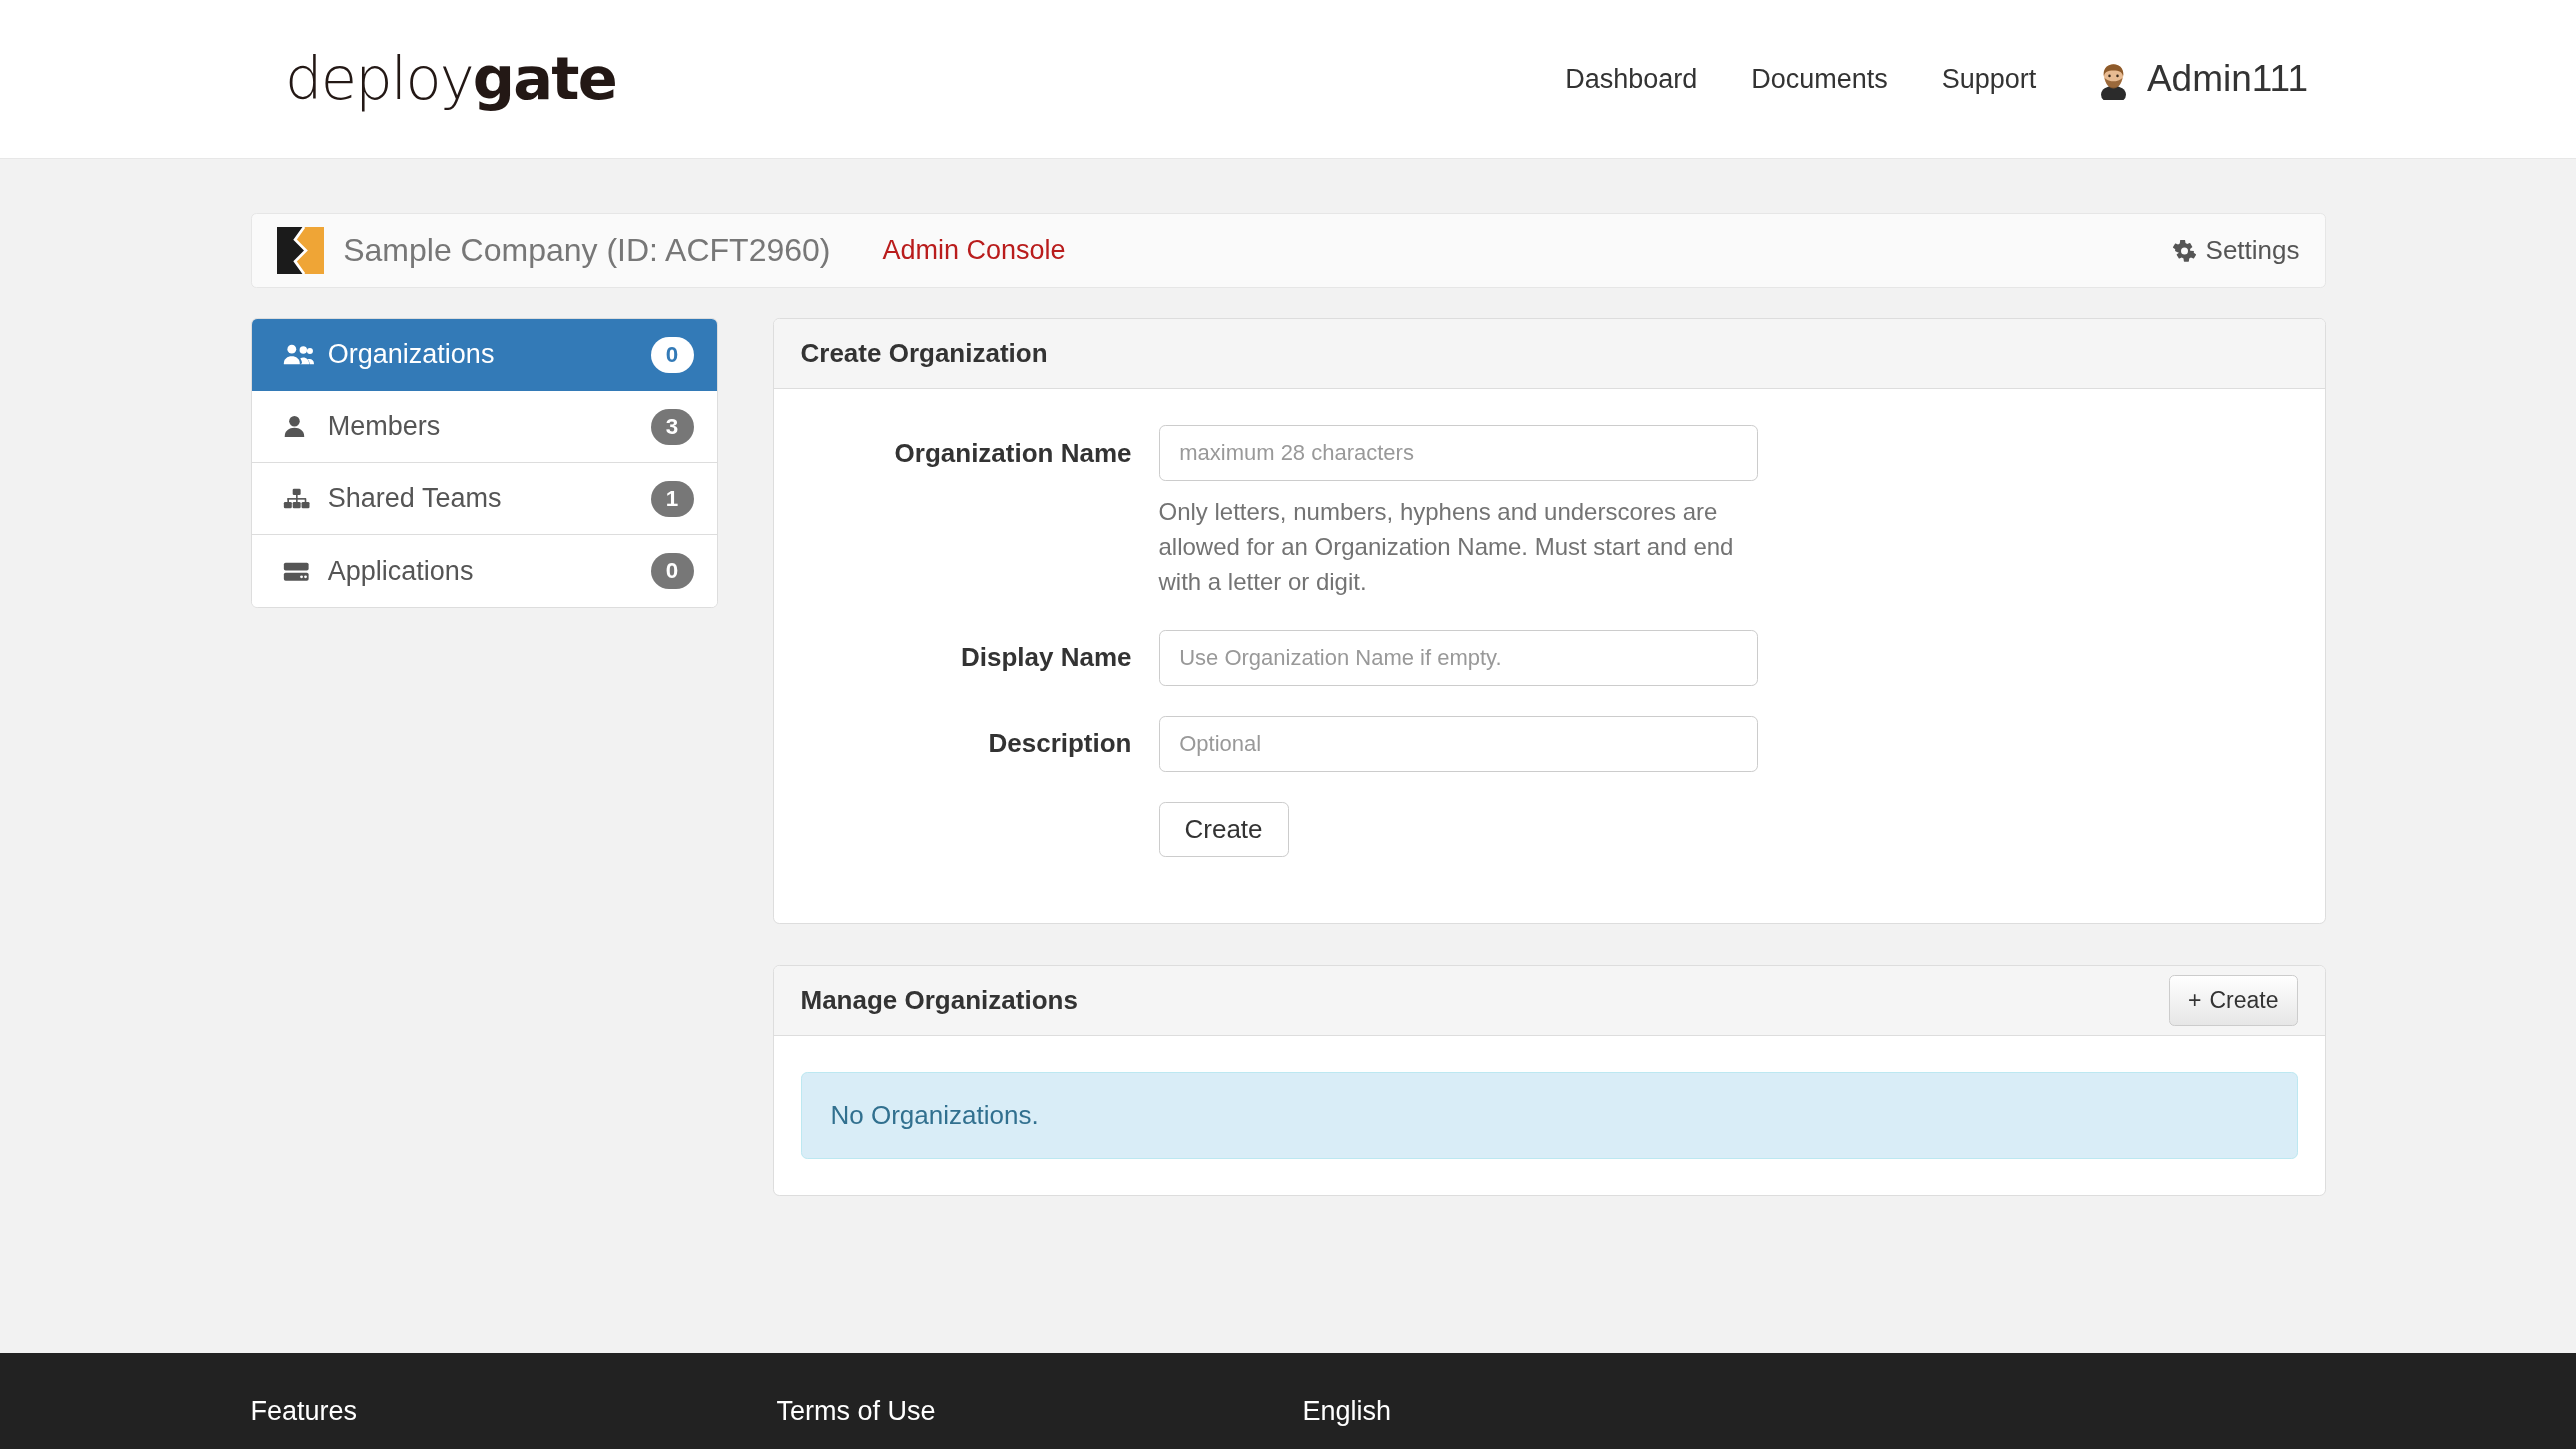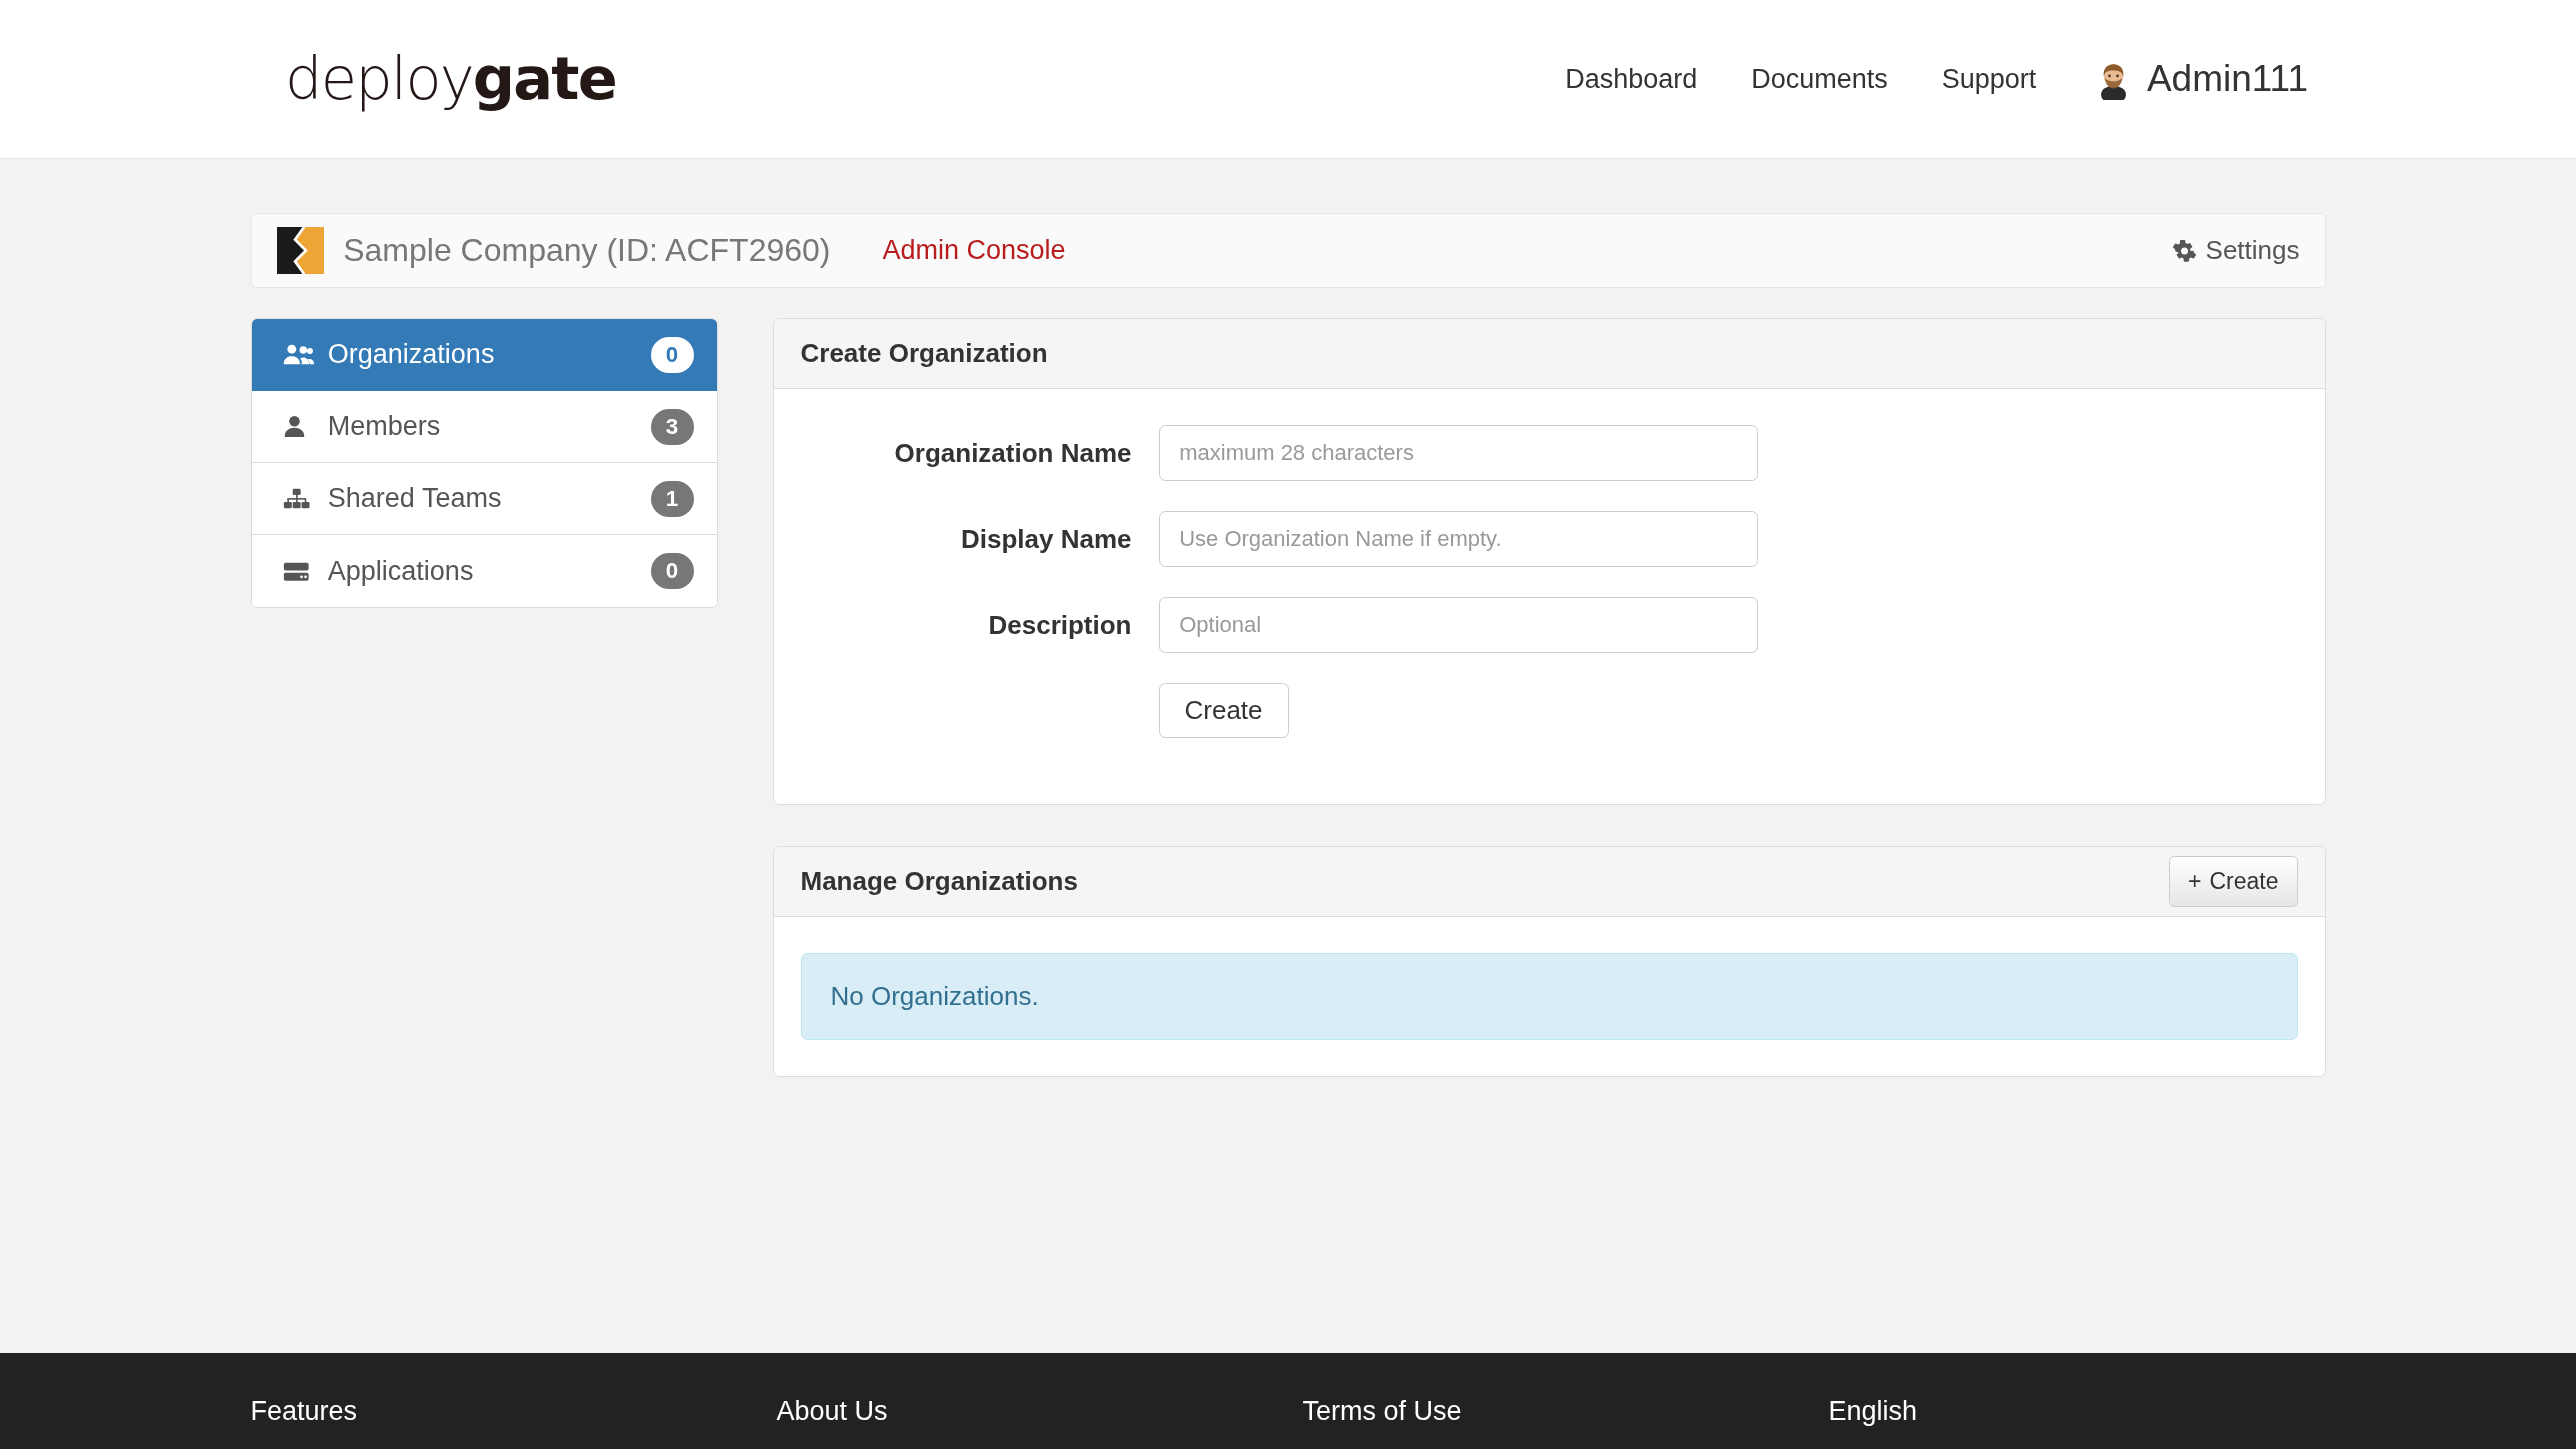--- a/index.html
+++ b/index.html
@@ -435,20 +435,21 @@
       <div class="panel">
         <div class="panel-heading">
           <span class="panel-title">Create Organization</span>
         </div>
         <div class="panel-body">
 
           <div class="form-row">
             <div class="form-label">Organization Name</div>
             <div class="form-field">
               <input class="form-control" type="text" placeholder="maximum 28 characters" style="">
+              <div class="help-block">Only letters, numbers, hyphens and underscores are allowed for an Organization Name. Must start and end with a letter or digit.</div>
             </div>
           </div>
 
           <div class="form-row">
             <div class="form-label">Display Name</div>
             <div class="form-field">
               <input class="form-control" type="text" placeholder="Use Organization Name if empty." style="">
             </div>
           </div>
 
@@ -482,18 +483,17 @@
         </div>
       </div>
 
     </div>
   </div>
 </div>
 
 <div class="footer">
   <div class="footer-inner">
     <a class="footer-col fc1" href="#">Features</a>
-    <a class="footer-col fc2" href="#">About Us</a>
     <a class="footer-col fc3" href="#">Terms of Use</a>
     <a class="footer-col" href="#">English</a>
   </div>
 </div>
 
 
 </body></html>

